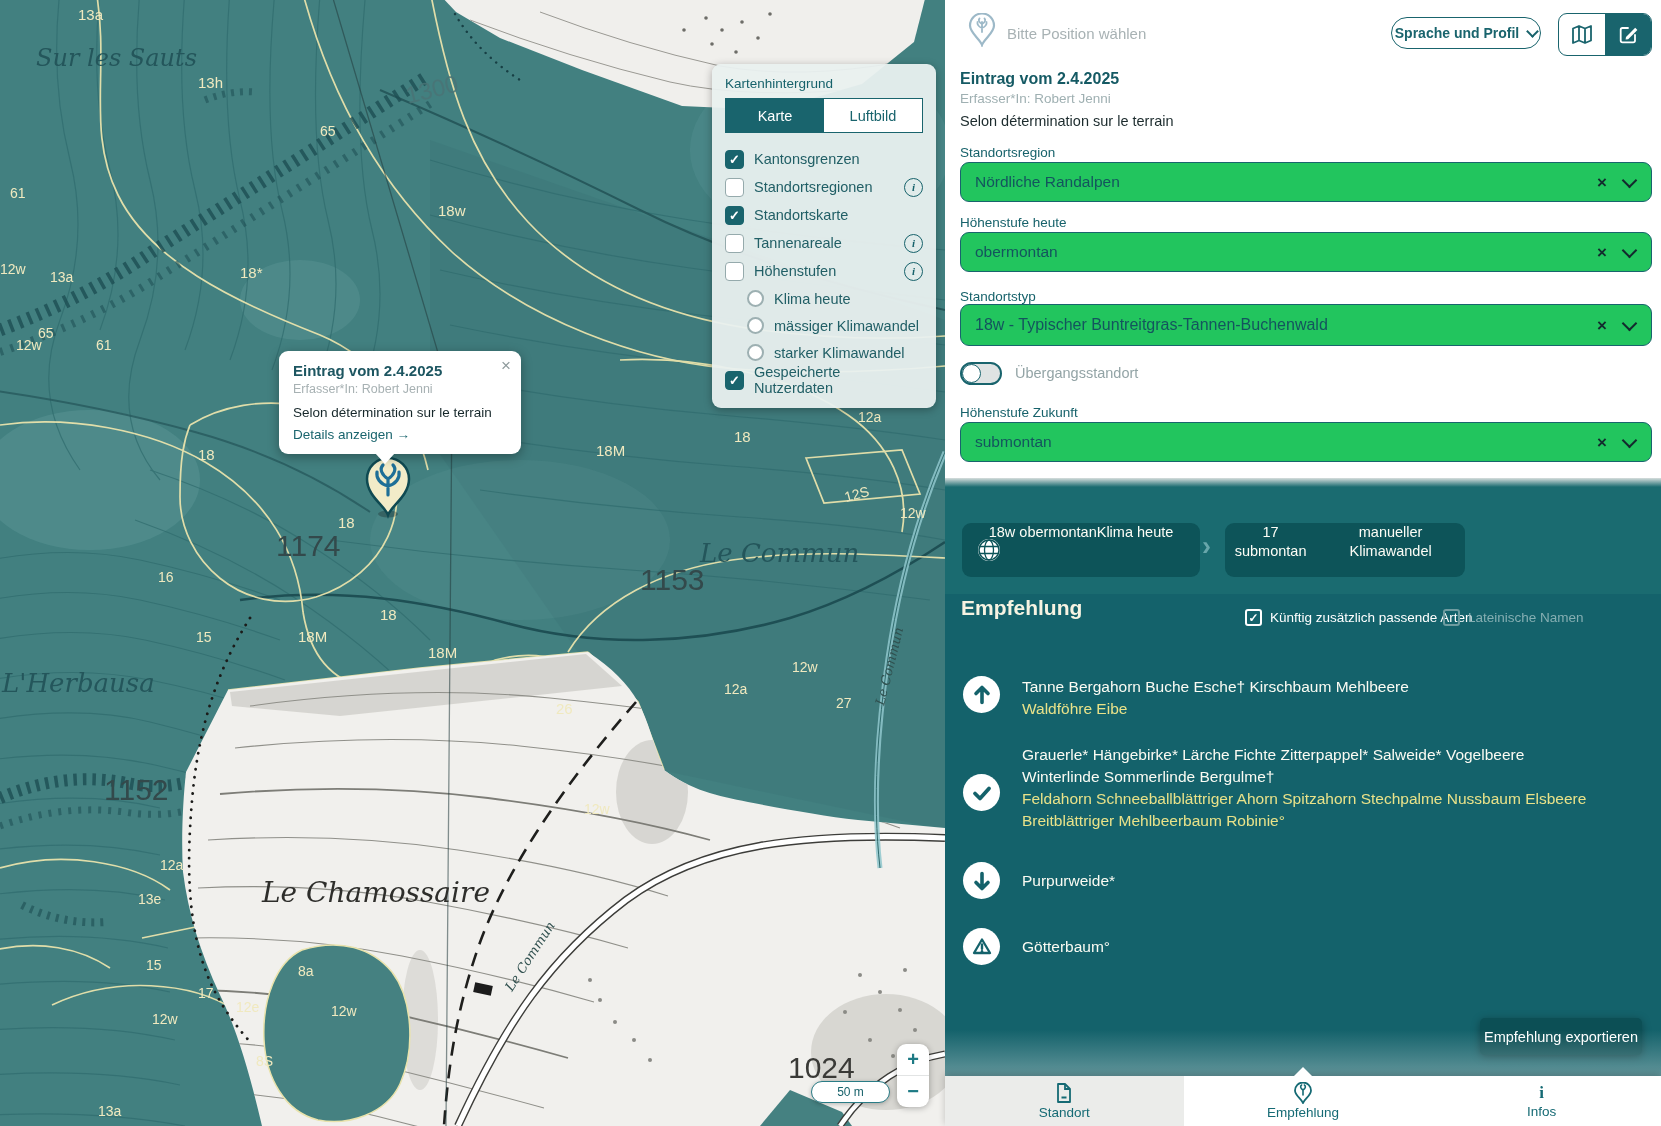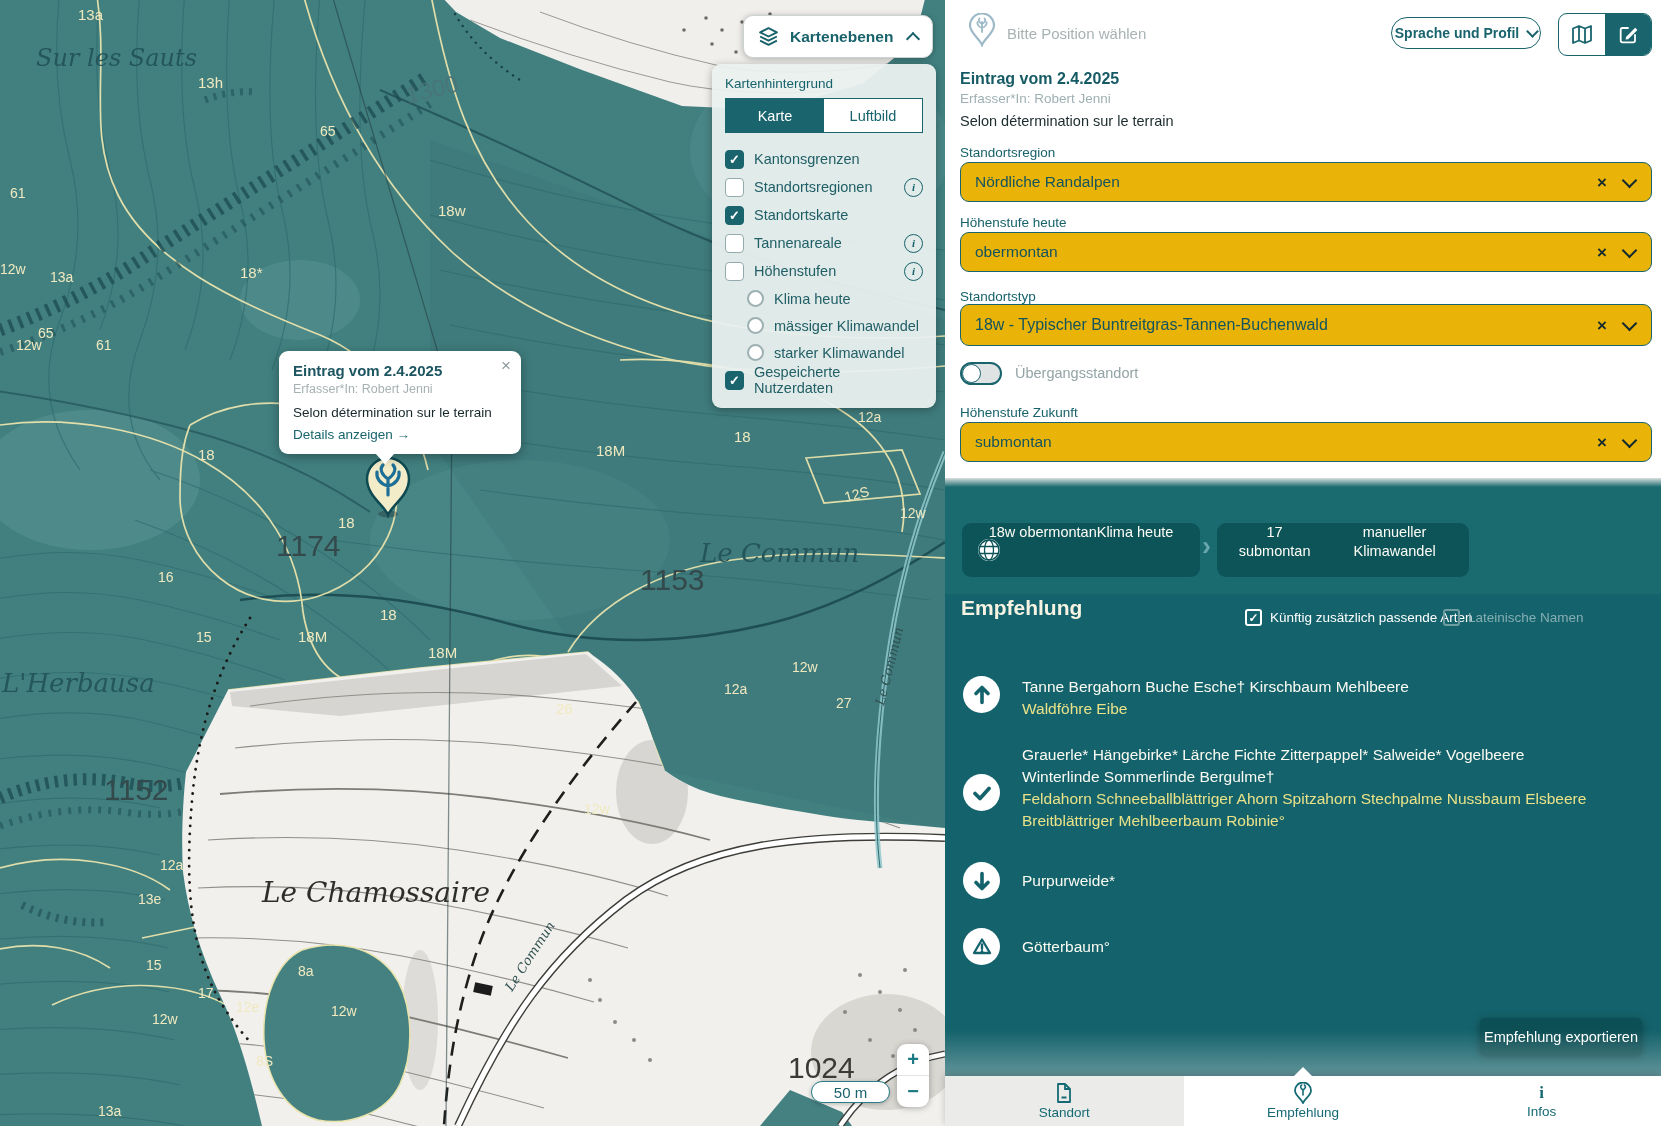--- a/index.html
+++ b/index.html
@@ -53,57 +53,57 @@
     font-family:"Liberation Serif",serif;font-style:italic;font-weight:bold;}
 
   
   .zoomctl{position:absolute;left:897px;top:1044px;width:32px;background:#fff;border-radius:9px;
     box-shadow:0 1px 6px rgba(0,0,0,.3);overflow:hidden;}
   .zbtn{height:31px;display:flex;align-items:center;justify-content:center;color:#1d7a84;font-size:20px;
     font-weight:bold;cursor:pointer;}
   .zdiv{height:1px;background:#e2e4e4;}
   .scalebar{position:absolute;left:811px;top:1081px;width:79px;height:22px;background:#fff;border:1.3px solid #2a7c86;
     border-radius:11px;box-shadow:0 1px 4px rgba(0,0,0,.25);display:flex;align-items:center;justify-content:center;
-    font-size:15px;color:#17626b;box-sizing:border-box;}
+    font-size:12px;color:#17626b;box-sizing:border-box;}
 
   
   .side-panel{position:absolute;left:945px;top:0;width:716px;height:1126px;background:#fff;}
   .sp-pin{position:absolute;left:22px;top:13px;}
   .sp-pos{position:absolute;left:62px;top:25px;color:#a8b2b4;font-size:15px;}
   .lang-btn{position:absolute;left:446px;top:17px;width:150px;height:32px;border:1.7px solid #19646d;border-radius:19px;
     color:#19646d;font-weight:bold;font-size:14px;display:flex;align-items:center;justify-content:center;gap:9px;
     background:#fff;box-sizing:border-box;cursor:pointer;}
   .lang-btn .chev{width:7px;height:7px;margin-top:-3px;}
   .mode-tgl{position:absolute;left:613px;top:13px;width:94px;height:43px;border:1.7px solid #19646d;border-radius:9px;
     overflow:hidden;display:flex;background:#fff;box-sizing:border-box;}
   .seg{flex:1;display:flex;align-items:center;justify-content:center;cursor:pointer;}
   .seg.edit{background:#19646d;}
 
   .sp-title{position:absolute;left:15px;top:70px;font-size:16px;font-weight:bold;color:#155a64;}
   .sp-author{position:absolute;left:15px;top:91px;font-size:13.5px;color:#9fb0b2;}
   .sp-note{position:absolute;left:15px;top:113px;font-size:14.5px;color:#1c2b2d;}
   .f-label{position:absolute;left:15px;font-size:13.5px;color:#17626b;}
-  .fbox{position:absolute;left:15px;width:692px;height:40px;border:1.6px solid #19646d;border-radius:9px;background:#eab308;
+  .fbox{position:absolute;left:15px;width:692px;height:40px;border:1.6px solid #19646d;border-radius:9px;background:#22c55e;
     display:flex;align-items:center;padding:0 14px;box-sizing:border-box;color:#14545e;font-size:15.5px;cursor:pointer;}
   .fx{margin-left:auto;font-weight:bold;color:#132a2e;font-size:17px;line-height:1;}
   .fchev{width:9px;height:9px;border-right:2.2px solid #132a2e;border-bottom:2.2px solid #132a2e;
     transform:rotate(45deg);margin:-4px 2px 0 17px;}
   .tgl{position:absolute;left:15px;top:362px;width:42px;height:23px;border:2px solid #19646d;border-radius:13px;
     background:#dfe3e3;box-sizing:border-box;cursor:pointer;}
   .tgl:after{content:"";position:absolute;left:0px;top:0px;width:17px;height:17px;background:#fff;
     border:1.5px solid #19646d;border-radius:50%;}
   .tgl-lbl{position:absolute;left:70px;top:365px;color:#93a4a6;font-size:14.5px;}
 
   .sp-teal{position:absolute;left:0;top:478px;width:716px;height:598px;background:#14626b;}
   .band{position:absolute;left:0;top:0;width:100%;height:116px;background:#1a6b70;}
   .fade{position:absolute;left:0;top:0;width:100%;height:9px;background:linear-gradient(#d7dedd,rgba(215,222,221,0));}
   .card{position:absolute;top:45px;height:54px;background:#0d5459;border-radius:9px;color:#fdfdf6;text-align:center;
     font-size:14.5px;line-height:19px;display:flex;flex-direction:row;justify-content:center;cursor:pointer;}
   .card.c1{left:17px;width:238px;}
-  .card.c2{left:272px;width:240px;padding-left:12px;}
+  .card.c2{left:280px;width:240px;}
   .cardchev{position:absolute;left:257px;top:53px;color:#68a7ab;font-size:27px;font-weight:bold;}
   .globe{position:absolute;left:14px;top:14px;}
   .rec-h{position:absolute;left:16px;top:118px;font-size:21px;font-weight:bold;color:#f6f3e2;}
   .rcb{position:absolute;top:131px;display:flex;align-items:center;gap:8px;font-size:13.5px;color:#fff;cursor:pointer;}
   .rcb.a{left:300px;}
   .rcb.b{left:498px;color:#85aeb2;}
   .wcb{width:17px;height:17px;border:2px solid #fff;border-radius:3px;box-sizing:border-box;display:flex;
     align-items:center;justify-content:center;font-size:12px;font-weight:bold;color:#fff;flex:none;}
   .rcb.b .wcb{border-color:#6f9ca0;color:transparent;}
   .rec-row{position:absolute;left:18px;right:20px;display:flex;gap:22px;align-items:flex-start;}
@@ -308,28 +308,20 @@
 
     <div class="map-popup">
       <div class="mp-title">Eintrag vom 2.4.2025</div>
       <div class="mp-close">×</div>
       <div class="mp-author">Erfasser*In: Robert Jenni</div>
       <div class="mp-note">Selon détermination sur le terrain</div>
       <div class="mp-link">Details anzeigen →</div>
       <div class="mp-caret"></div>
     </div>
 
-    <div class="layers-btn">
-      <svg width="21" height="21" viewBox="0 0 20 20">
-        <path d="M10,2 L18,6 L10,10 L2,6 Z" fill="none" stroke="#17626b" stroke-width="1.8" stroke-linejoin="round"></path>
-        <path d="M2,10 L10,14 L18,10 M2,14 L10,18 L18,14" fill="none" stroke="#17626b" stroke-width="1.8" stroke-linejoin="round"></path>
-      </svg>
-      <span>Kartenebenen</span>
-      <span class="chev up"></span>
-    </div>
 
     <div class="layers-panel">
       <div class="lp-title">Kartenhintergrund</div>
       <div class="lp-seg">
         <div class="sg active">Karte</div>
         <div class="sg">Luftbild</div>
       </div>
       <div class="lrow">
         <span class="cb on">✓</span>
         <span>Kantonsgrenzen</span>

